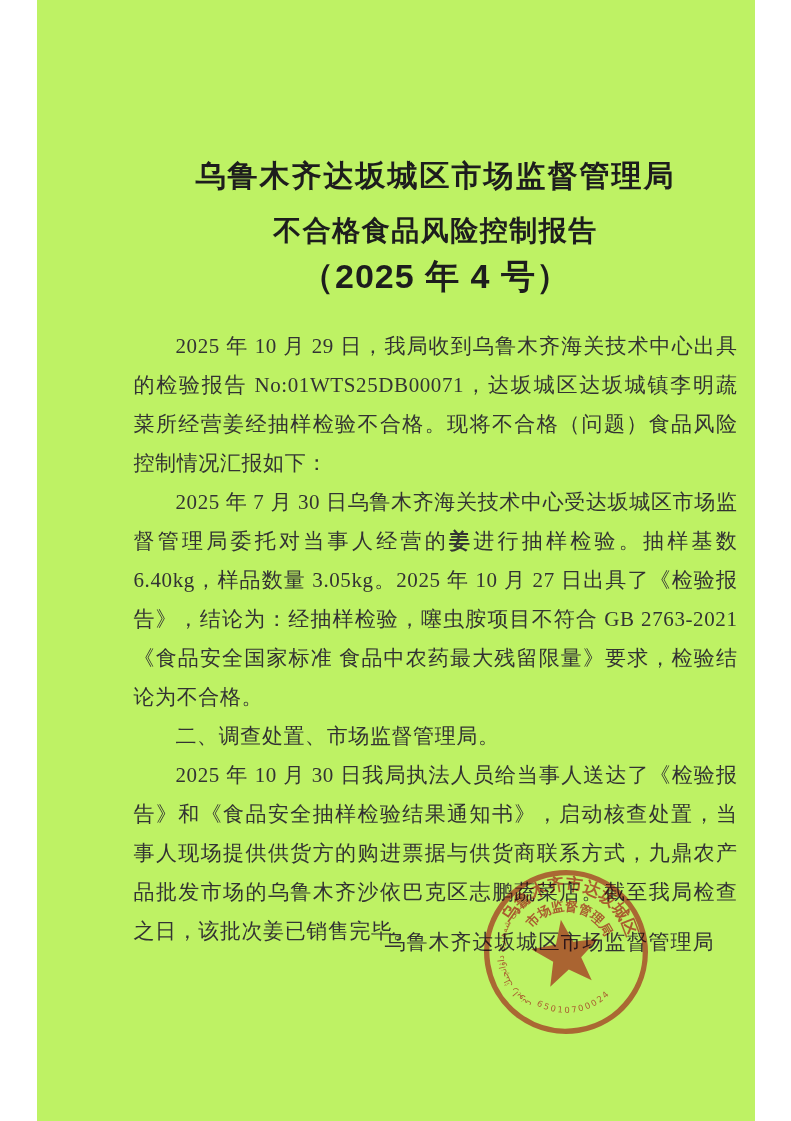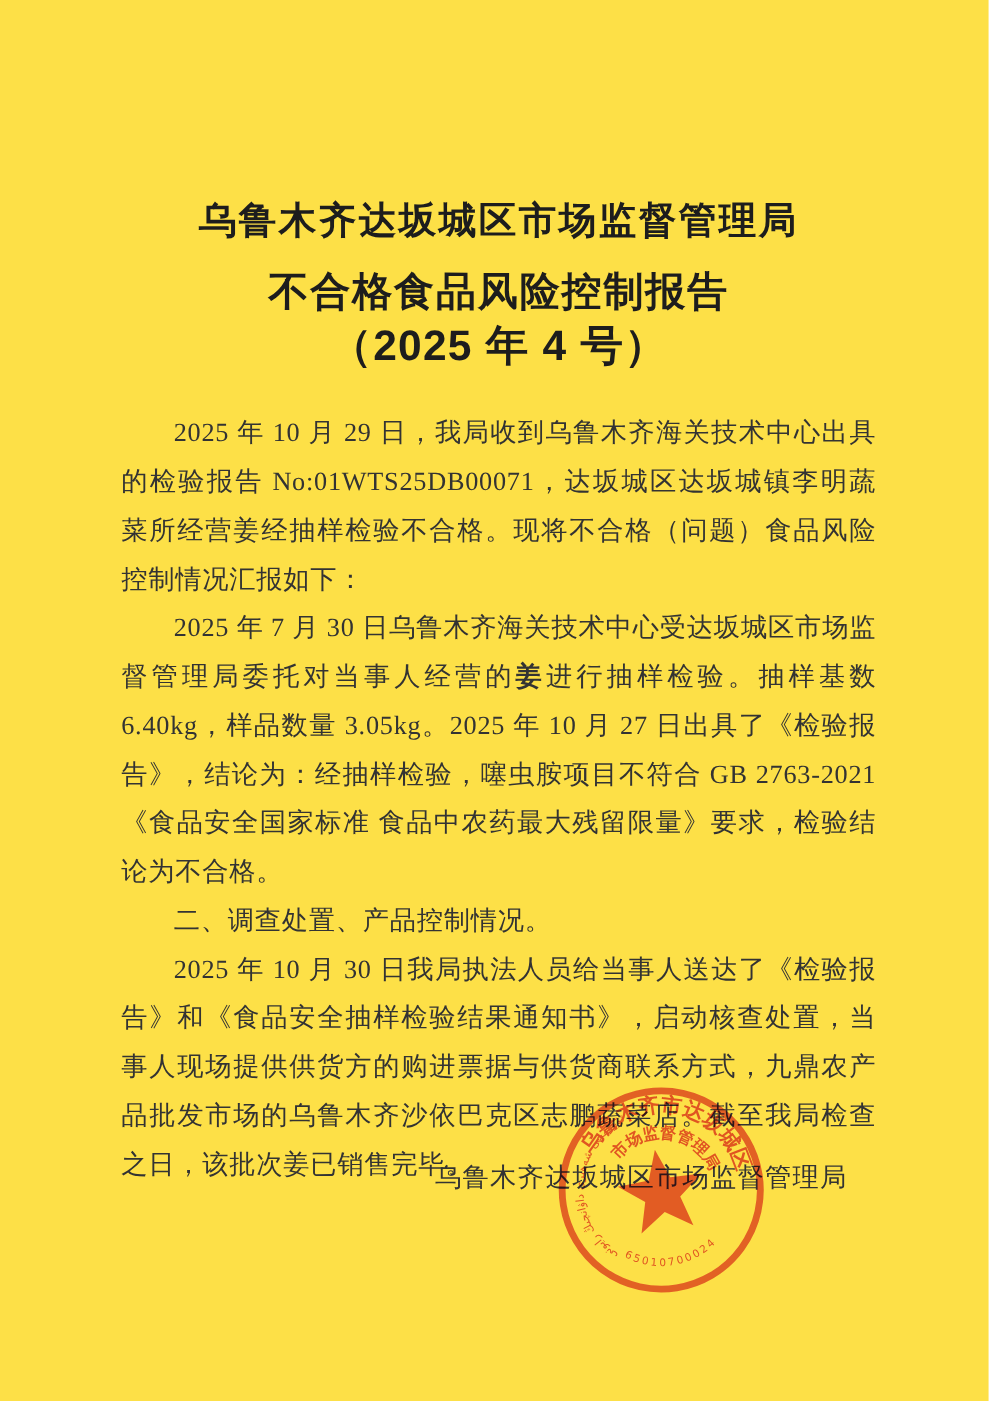--- a/index.html
+++ b/index.html
@@ -1,27 +1,27 @@
 <!DOCTYPE html>
 <html><head>
 <meta charset="utf-8">
 <style>
   html,body { margin:0; padding:0; background:#ffffff; }
   .page {
-    position:relative; width:791px; height:1121px; margin:0 auto;
-    background:#fde047; overflow:hidden;
+    position:relative; width:718px; height:1121px; margin:0 auto;
+    background:#bef264; overflow:hidden;
     font-family:"Liberation Serif", serif; color:#2e2e2e;
   }
   .title-line {
     position:absolute; left:97px; width:604px; text-align:center;
     font-family:"Liberation Sans", sans-serif; font-weight:bold; color:#1d1d1d;
     white-space:nowrap;
   }
   .title-1 { top:156px; font-size:30px; letter-spacing:2px; }
-  .title-2 { top:212px; font-size:32px; letter-spacing:1.5px; }
+  .title-2 { top:212px; font-size:28px; letter-spacing:1.5px; }
   .title-3 { top:254px; font-size:34px; letter-spacing:1px; }
   .body-text {
     position:absolute; left:97px; top:327px; width:604px;
     font-size:21px; line-height:39px; letter-spacing:0.6px;
     text-align:justify; color:#333333;
   }
   .para { margin:0; text-indent:2em; }
   .em { font-weight:bold; }
   .signature {
     position:absolute; left:348px; top:922px; width:322px;
@@ -41,21 +41,21 @@
 
 <div class="page">
 
   <div class="title-line title-1">乌鲁木齐达坂城区市场监督管理局</div>
   <div class="title-line title-2">不合格食品风险控制报告</div>
   <div class="title-line title-3">（2025 年 4 号）</div>
 
   <div class="body-text">
       <p class="para"><span>2025 年 10 月 29 日，我局收到乌鲁木齐海关技术中心出具的检验报告 No:01WTS25DB00071，达坂城区达坂城镇李明蔬菜所经营姜经抽样检验不合格。现将不合格（问题）食品风险控制情况汇报如下：</span></p>
       <p class="para"><span>2025 年 7 月 30 日乌鲁木齐海关技术中心受达坂城区市场监督管理局委托对当事人经营的</span><span class="em">姜</span><span>进行抽样检验。抽样基数 6.40kg，样品数量 3.05kg。2025 年 10 月 27 日出具了《检验报告》，结论为：经抽样检验，噻虫胺项目不符合 GB 2763-2021《食品安全国家标准 食品中农药最大残留限量》要求，检验结论为不合格。</span></p>
-      <p class="para heading"><span>二、调查处置、产品控制情况。</span></p>
+      <p class="para heading"><span>二、调查处置、市场监督管理局。</span></p>
       <p class="para"><span>2025 年 10 月 30 日我局执法人员给当事人送达了《检验报告》和《食品安全抽样检验结果通知书》，启动核查处置，当事人现场提供供货方的购进票据与供货商联系方式，九鼎农产品批发市场的乌鲁木齐沙依巴克区志鹏蔬菜店。截至我局检查之日，该批次姜已销售完毕。</span></p>
     </div>
 
   <div class="signature">
     <div class="sig-org">乌鲁木齐达坂城区市场监督管理局</div>
   </div>
 
   <div class="stamp-wrap">
     <svg viewBox="0 0 220 220" xmlns="http://www.w3.org/2000/svg">
       <defs>

